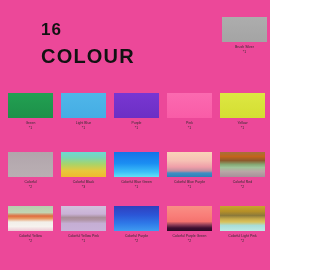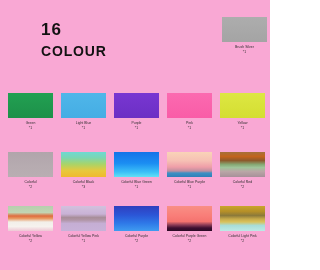--- a/index.html
+++ b/index.html
@@ -12,38 +12,38 @@
     height: 270px;
     font-family: "Liberation Sans", sans-serif;
     color: #1a1a1a;
     overflow: hidden;
     position: relative;
   }
   .page {
     position: relative;
     width: 270px;
     height: 270px;
-    background: #f9a8d4;
+    background: #ec4899;
   }
 
   
   .title-block {
     position: absolute;
     left: 41px;
     top: 18px;
     width: 130px;
   }
   .title-line {
     font-weight: 700;
     letter-spacing: 0.06em;
     line-height: 1.42;
     color: #121212;
   }
   .title-num { font-size: 17px; }
-  .title-word { font-size: 14px; }
+  .title-word { font-size: 20px; }
 
   
   .cell {
     position: absolute;
     width: 45px;
     text-align: center;
   }
   .chip {
     width: 45px;
     height: 25px;

